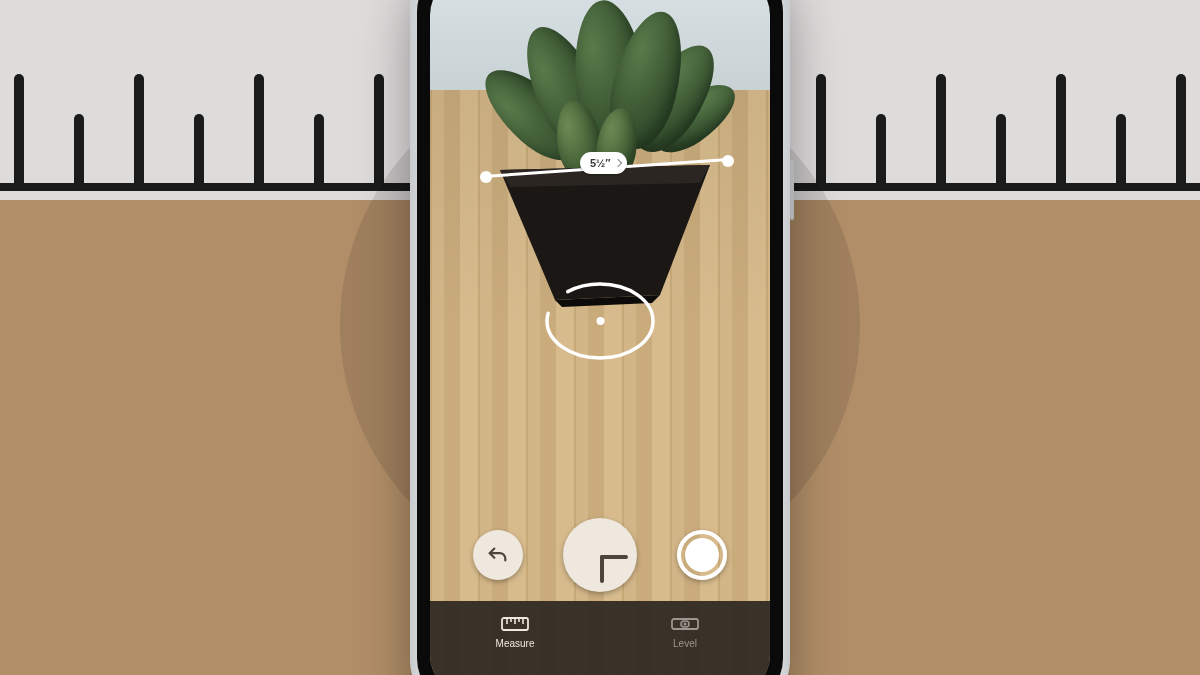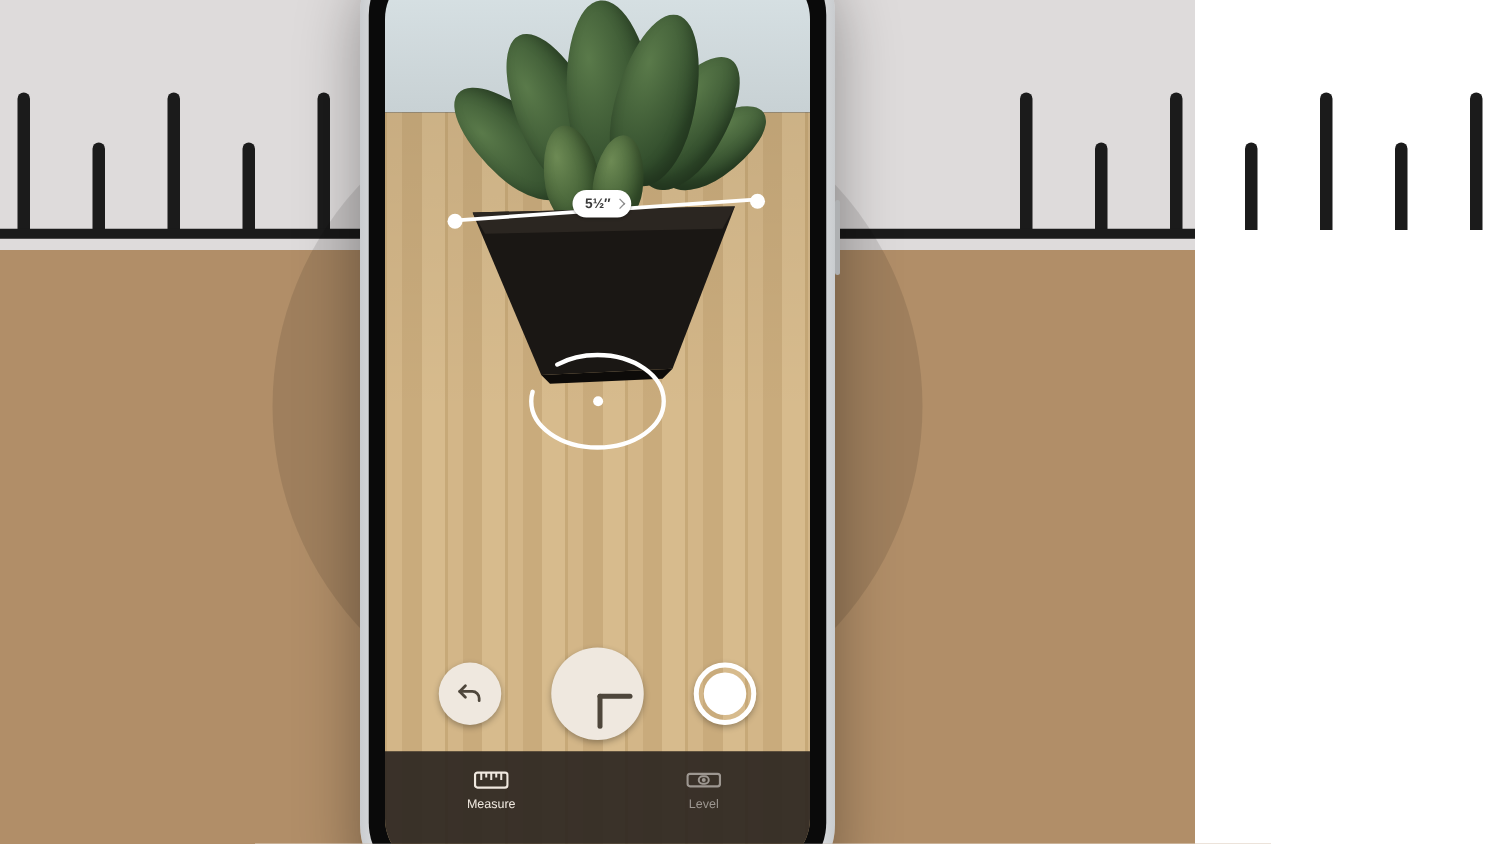--- a/index.html
+++ b/index.html
@@ -1,18 +1,18 @@
 <!DOCTYPE html>
 <html><head>
 <meta charset="utf-8">
 <style>
   * { box-sizing: border-box; margin: 0; padding: 0; }
   html, body { width: 1200px; height: 675px; overflow: hidden; font-family: -apple-system, Helvetica, Arial, sans-serif; }
 
-  .scene { position: relative; width: 956px; height: 675px; }
+  .scene { position: relative; width: 1200px; height: 675px; }
 
   
   .bg-top { position: absolute; left:0; top:0; width:100%; height:200px; background:#dedbdb; }
   .bg-bottom { position: absolute; left:0; top:200px; width:100%; height:475px; background:#b18e68; }
   .ruler-line { position:absolute; left:0; top:183px; width:100%; height:8px; background:#1b1b1b; }
 
   
   .tick { position:absolute; bottom:491px; width:10px; background:#1b1b1b; border-radius:5px 5px 0 0; }
   .tick.major { height:110px; }
   .tick.minor { height:70px; }

